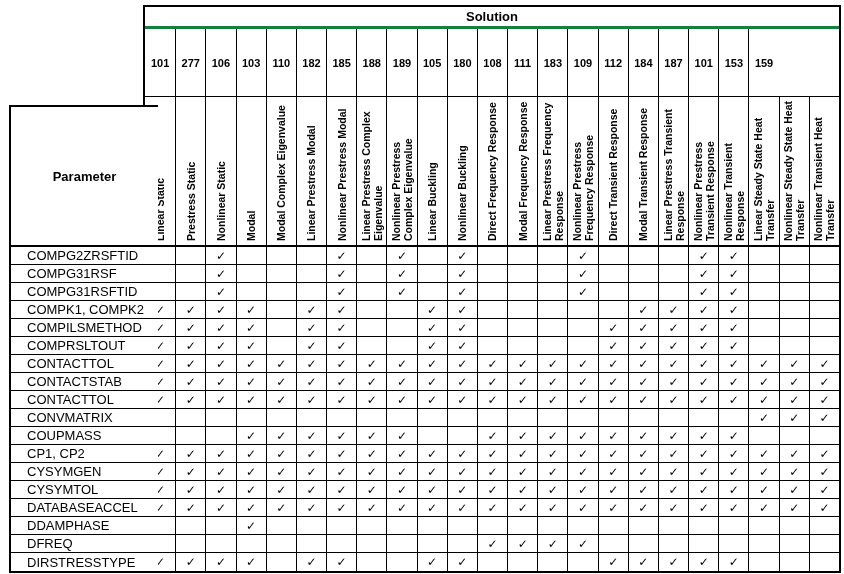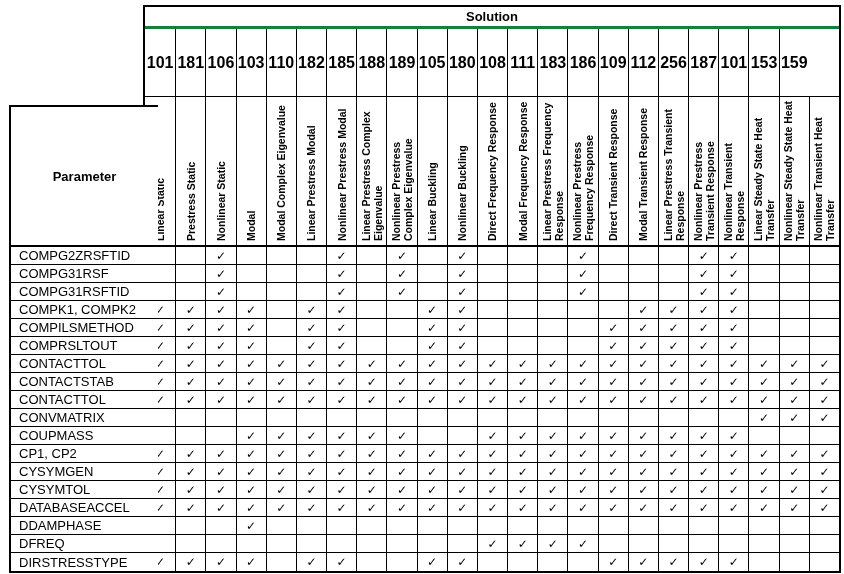--- a/index.html
+++ b/index.html
@@ -15,21 +15,21 @@
     height: 22px; border-bottom: 3px solid #15803d;
     display: flex; align-items: center; justify-content: center;
     font-size: 13px; font-weight: bold;
   }
   .sol-numbers-row {
     height: 68px; border-bottom: 1px solid #000;
     display: grid; grid-template-columns: repeat(23, 1fr);
   }
   .num-cell {
     display: flex; align-items: center; justify-content: center;
-    font-size: 16px; font-weight: bold; border-left: 1px solid #000;
+    font-size: 11px; font-weight: bold; border-left: 1px solid #000;
   }
   .num-cell:first-child { border-left: none; }
   .sol-labels-row {
     height: 150px; border-bottom: 2px solid #000;
     display: grid; grid-template-columns: repeat(23, 1fr);
   }
   .label-cell {
     border-left: 1px solid #000; overflow: hidden;
     display: flex; justify-content: center; align-items: stretch;
   }
@@ -58,50 +58,49 @@
     border: 2px solid #000; border-right: none; background: #fff;
   }
   .param-header {
     height: 140px; border-bottom: 2px solid #000;
     display: flex; align-items: center; justify-content: center;
     font-size: 13px; font-weight: bold;
   }
   .param-name {
     height: 18px; border-bottom: 1px solid #000;
     display: flex; align-items: center;
-    padding-left: 8px; font-size: 13px; white-space: nowrap; overflow: hidden;
+    padding-left: 16px; font-size: 13px; white-space: nowrap; overflow: hidden;
   }
   .param-names .param-name:last-child { border-bottom: none; }
 </style>
 </head>
 <body>
 
 <div class="sol-grid">
   <div class="sol-title-row">
     <span>Solution</span>
   </div>
   <div class="sol-numbers-row">
       <div class="num-cell">101</div>
-      <div class="num-cell">181</div>
+      <div class="num-cell">277</div>
       <div class="num-cell">106</div>
       <div class="num-cell">103</div>
       <div class="num-cell">110</div>
       <div class="num-cell">182</div>
       <div class="num-cell">185</div>
       <div class="num-cell">188</div>
       <div class="num-cell">189</div>
       <div class="num-cell">105</div>
       <div class="num-cell">180</div>
       <div class="num-cell">108</div>
       <div class="num-cell">111</div>
       <div class="num-cell">183</div>
-      <div class="num-cell">186</div>
       <div class="num-cell">109</div>
       <div class="num-cell">112</div>
-      <div class="num-cell">256</div>
+      <div class="num-cell">184</div>
       <div class="num-cell">187</div>
       <div class="num-cell">101</div>
       <div class="num-cell">153</div>
       <div class="num-cell">159</div>
     </div>
   <div class="sol-labels-row">
       <div class="label-cell">
         <span class="vtext">Linear Static</span>
       </div>
       <div class="label-cell">

